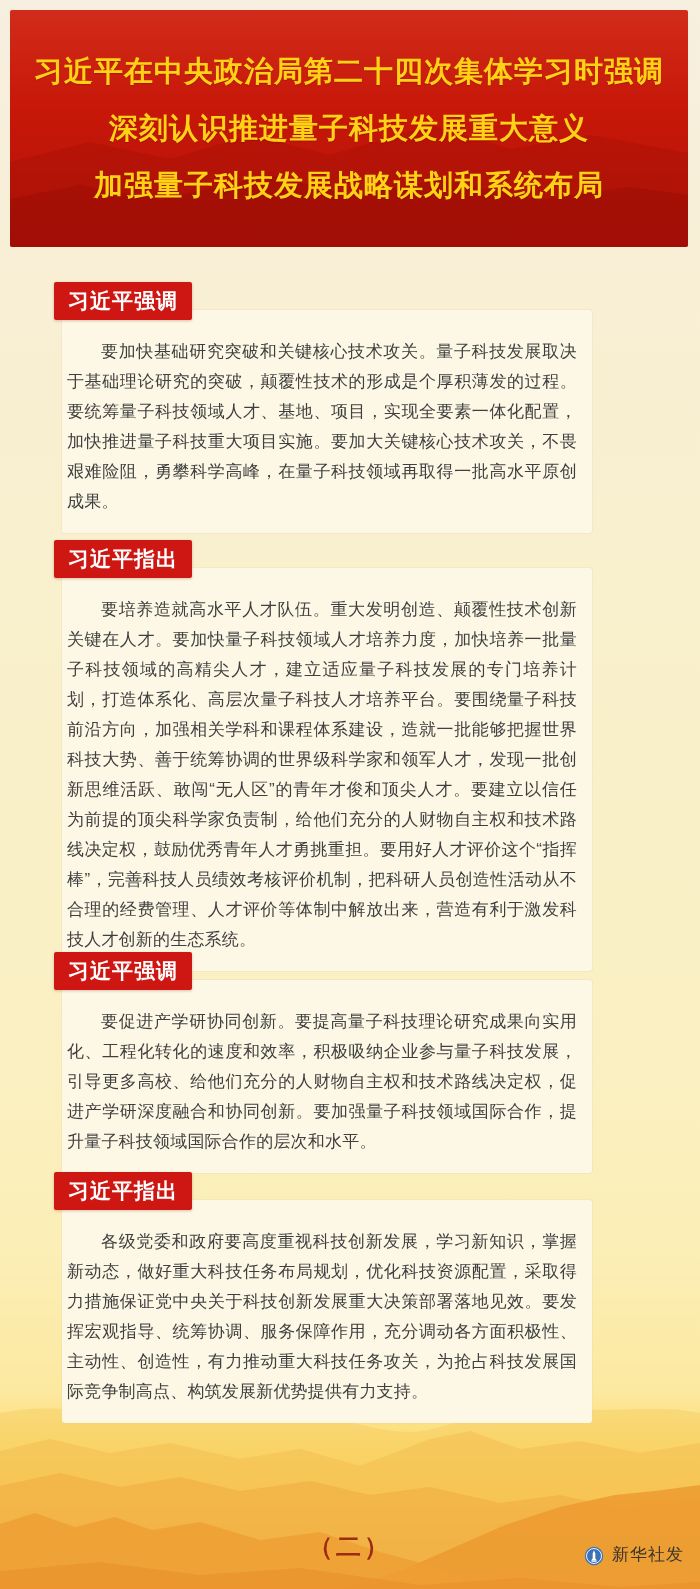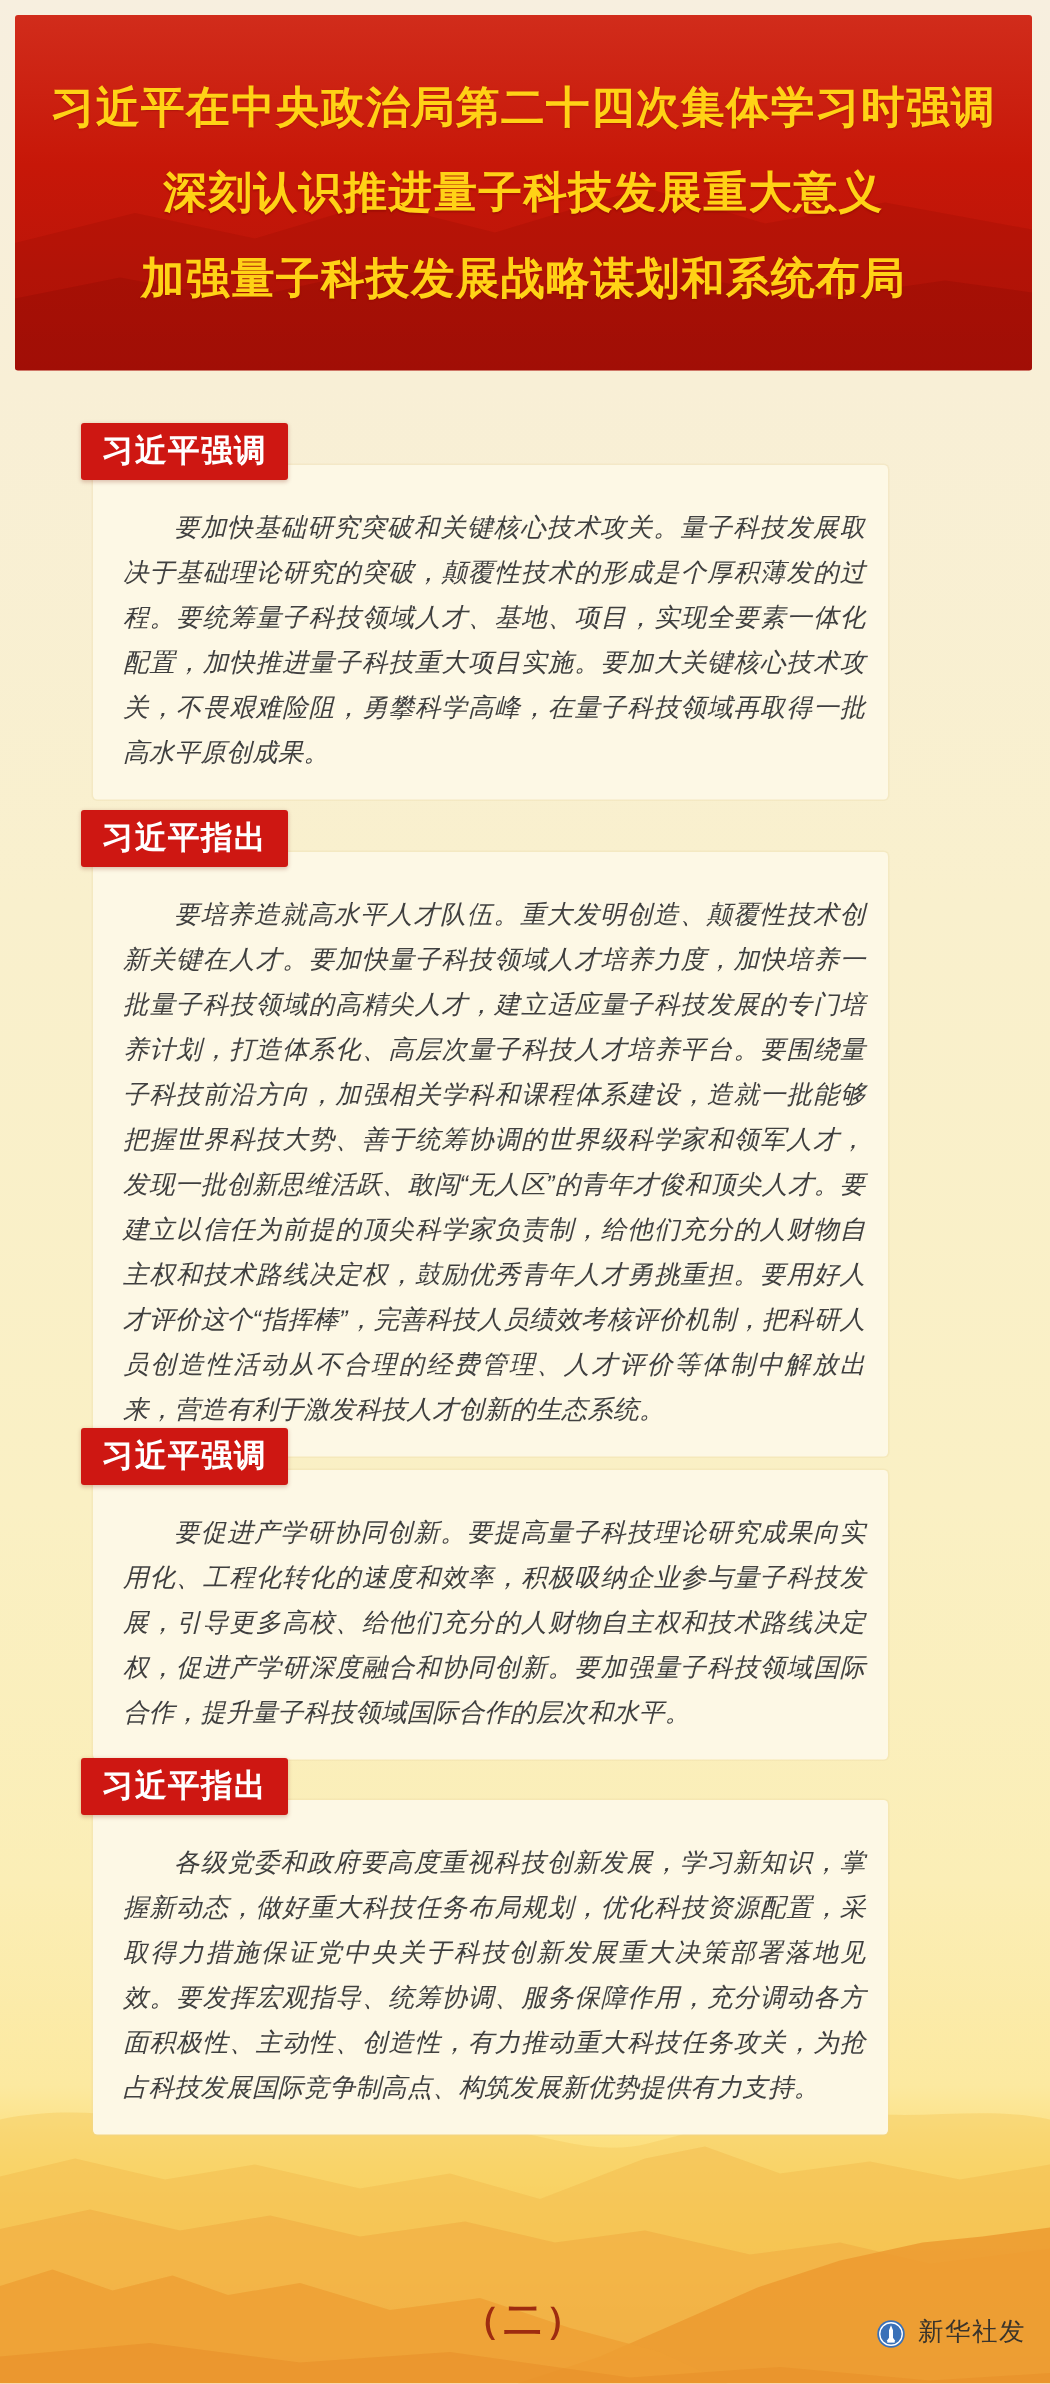--- a/index.html
+++ b/index.html
@@ -45,23 +45,22 @@
     text-shadow:0 1px 1px rgba(120,10,0,.35);
     white-space:nowrap;
   }
   
   .section{
     position:absolute;left:26px;width:530px;margin-left:36px;
   }
   .panel{
     background:#fdf8e5;
     border-radius:3px;
-    padding:27px 15px 16px 20px;
+    padding:27px 15px 16px 5px;
     box-shadow:0 0 0 1px rgba(230,210,160,.25);
-    font-style:italic;
   }
   .badge{
     position:absolute;top:-28px;left:-8px;z-index:3;
     height:38px;line-height:38px;
     background:#ce1712;
     color:#ffffff;
     font-size:21px;font-weight:bold;letter-spacing:1px;
     padding:0 14px;
     border-radius:2px;
     box-shadow:0 1px 3px rgba(120,20,5,.25);

